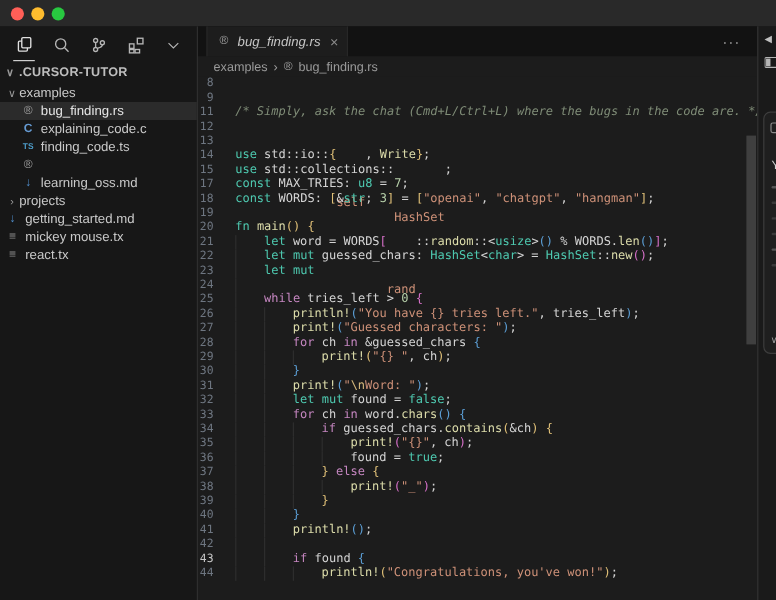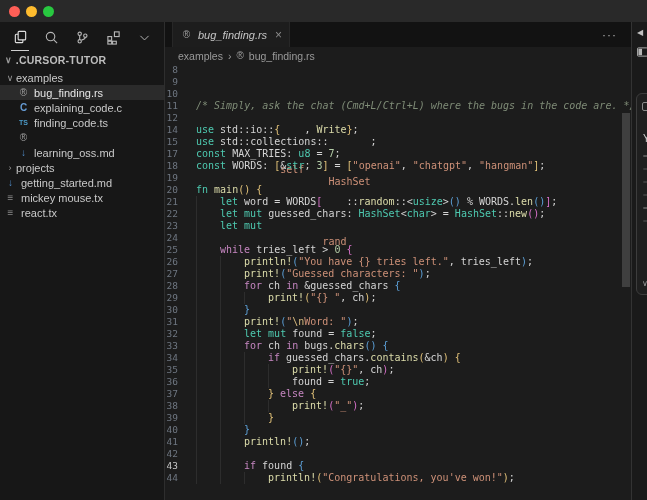--- a/index.html
+++ b/index.html
@@ -171,42 +171,42 @@
   </div>
   <div class="breadcrumb">
     <span>examples</span>
     <span>›</span>
     <span class="fic rust">®</span>
     <span>bug_finding.rs</span>
   </div>
   <div class="code">
       <div class="cl"><span class="ln">8</span></div>
       <div class="cl"><span class="ln">9</span></div>
-      <div class="cl"><span class="ln">10</span></div>
       <div class="cl"><span class="ln">11</span><span class="tk c">/* Simply, ask the chat (Cmd+L/Ctrl+L) where the bugs in the code are. */</span></div>
       <div class="cl"><span class="ln">12</span></div>
+      <div class="cl"><span class="ln">13</span></div>
       <div class="cl"><span class="ln">14</span><span class="tk k">use</span><span class="tk p"> std::io::</span><span class="tk b1">{</span><span class="tk o">self</span><span class="tk p">, </span><span class="tk fn">Write</span><span class="tk b1">}</span><span class="tk p">;</span></div>
       <div class="cl"><span class="ln">15</span><span class="tk k">use</span><span class="tk p"> std::collections::</span><span class="tk o">HashSet</span><span class="tk p">;</span></div>
       <div class="cl"><span class="ln">17</span><span class="tk k">const</span><span class="tk p"> MAX_TRIES: </span><span class="tk ty">u8</span><span class="tk p"> = </span><span class="tk n">7</span><span class="tk p">;</span></div>
       <div class="cl"><span class="ln">18</span><span class="tk k">const</span><span class="tk p"> WORDS: </span><span class="tk b1">[</span><span class="tk p">&amp;</span><span class="tk ty">str</span><span class="tk p">; </span><span class="tk n">3</span><span class="tk b1">]</span><span class="tk p"> = </span><span class="tk b1">[</span><span class="tk s">"openai"</span><span class="tk p">, </span><span class="tk s">"chatgpt"</span><span class="tk p">, </span><span class="tk s">"hangman"</span><span class="tk b1">]</span><span class="tk p">;</span></div>
       <div class="cl"><span class="ln">19</span></div>
       <div class="cl"><span class="ln">20</span><span class="tk k">fn</span><span class="tk p"> </span><span class="tk fn">main</span><span class="tk b1">()</span><span class="tk p"> </span><span class="tk b1">{</span></div>
       <div class="cl"><span class="ln">21</span><span class="guide"></span><span class="tk k">let</span><span class="tk p"> word = WORDS</span><span class="tk b2">[</span><span class="tk o">rand</span><span class="tk p">::</span><span class="tk fn">random</span><span class="tk p">::&lt;</span><span class="tk ty">usize</span><span class="tk p">&gt;</span><span class="tk b3">()</span><span class="tk p"> % WORDS.</span><span class="tk fn">len</span><span class="tk b3">()</span><span class="tk b2">]</span><span class="tk p">;</span></div>
       <div class="cl"><span class="ln">22</span><span class="guide"></span><span class="tk k">let</span><span class="tk p"> </span><span class="tk k">mut</span><span class="tk p"> guessed_chars: </span><span class="tk ty">HashSet</span><span class="tk p">&lt;</span><span class="tk ty">char</span><span class="tk p">&gt; = </span><span class="tk ty">HashSet</span><span class="tk p">::</span><span class="tk fn">new</span><span class="tk b2">()</span><span class="tk p">;</span></div>
       <div class="cl"><span class="ln">23</span><span class="guide"></span><span class="tk k">let</span><span class="tk p"> </span><span class="tk k">mut</span></div>
       <div class="cl"><span class="ln">24</span><span class="guide"></span></div>
       <div class="cl"><span class="ln">25</span><span class="guide"></span><span class="tk f">while</span><span class="tk p"> tries_left &gt; </span><span class="tk n">0</span><span class="tk p"> </span><span class="tk b2">{</span></div>
       <div class="cl"><span class="ln">26</span><span class="guide"></span><span class="guide"></span><span class="tk fn">println!</span><span class="tk b3">(</span><span class="tk s">"You have {} tries left."</span><span class="tk p">, tries_left</span><span class="tk b3">)</span><span class="tk p">;</span></div>
       <div class="cl"><span class="ln">27</span><span class="guide"></span><span class="guide"></span><span class="tk fn">print!</span><span class="tk b3">(</span><span class="tk s">"Guessed characters: "</span><span class="tk b3">)</span><span class="tk p">;</span></div>
       <div class="cl"><span class="ln">28</span><span class="guide"></span><span class="guide"></span><span class="tk f">for</span><span class="tk p"> ch </span><span class="tk f">in</span><span class="tk p"> &amp;guessed_chars </span><span class="tk b3">{</span></div>
       <div class="cl"><span class="ln">29</span><span class="guide"></span><span class="guide"></span><span class="guide"></span><span class="tk fn">print!</span><span class="tk b1">(</span><span class="tk s">"{} "</span><span class="tk p">, ch</span><span class="tk b1">)</span><span class="tk p">;</span></div>
       <div class="cl"><span class="ln">30</span><span class="guide"></span><span class="guide"></span><span class="tk b3">}</span></div>
       <div class="cl"><span class="ln">31</span><span class="guide"></span><span class="guide"></span><span class="tk fn">print!</span><span class="tk b3">(</span><span class="tk s">"</span><span class="tk esc">\n</span><span class="tk s">Word: "</span><span class="tk b3">)</span><span class="tk p">;</span></div>
       <div class="cl"><span class="ln">32</span><span class="guide"></span><span class="guide"></span><span class="tk k">let</span><span class="tk p"> </span><span class="tk k">mut</span><span class="tk p"> found = </span><span class="tk k">false</span><span class="tk p">;</span></div>
-      <div class="cl"><span class="ln">33</span><span class="guide"></span><span class="guide"></span><span class="tk f">for</span><span class="tk p"> ch </span><span class="tk f">in</span><span class="tk p"> bugs.</span><span class="tk fn">chars</span><span class="tk b3">()</span><span class="tk p"> </span><span class="tk b3">{</span></div>
+      <div class="cl"><span class="ln">33</span><span class="guide"></span><span class="guide"></span><span class="tk f">for</span><span class="tk p"> ch </span><span class="tk f">in</span><span class="tk p"> word.</span><span class="tk fn">chars</span><span class="tk b3">()</span><span class="tk p"> </span><span class="tk b3">{</span></div>
       <div class="cl"><span class="ln">34</span><span class="guide"></span><span class="guide"></span><span class="guide"></span><span class="tk f">if</span><span class="tk p"> guessed_chars.</span><span class="tk fn">contains</span><span class="tk b1">(</span><span class="tk p">&amp;ch</span><span class="tk b1">)</span><span class="tk p"> </span><span class="tk b1">{</span></div>
       <div class="cl"><span class="ln">35</span><span class="guide"></span><span class="guide"></span><span class="guide"></span><span class="guide"></span><span class="tk fn">print!</span><span class="tk b2">(</span><span class="tk s">"{}"</span><span class="tk p">, ch</span><span class="tk b2">)</span><span class="tk p">;</span></div>
       <div class="cl"><span class="ln">36</span><span class="guide"></span><span class="guide"></span><span class="guide"></span><span class="guide"></span><span class="tk p">found = </span><span class="tk k">true</span><span class="tk p">;</span></div>
       <div class="cl"><span class="ln">37</span><span class="guide"></span><span class="guide"></span><span class="guide"></span><span class="tk b1">}</span><span class="tk p"> </span><span class="tk f">else</span><span class="tk p"> </span><span class="tk b1">{</span></div>
       <div class="cl"><span class="ln">38</span><span class="guide"></span><span class="guide"></span><span class="guide"></span><span class="guide"></span><span class="tk fn">print!</span><span class="tk b2">(</span><span class="tk s">"_"</span><span class="tk b2">)</span><span class="tk p">;</span></div>
       <div class="cl"><span class="ln">39</span><span class="guide"></span><span class="guide"></span><span class="guide"></span><span class="tk b1">}</span></div>
       <div class="cl"><span class="ln">40</span><span class="guide"></span><span class="guide"></span><span class="tk b3">}</span></div>
       <div class="cl"><span class="ln">41</span><span class="guide"></span><span class="guide"></span><span class="tk fn">println!</span><span class="tk b3">()</span><span class="tk p">;</span></div>
       <div class="cl"><span class="ln">42</span><span class="guide"></span><span class="guide"></span></div>
       <div class="cl active"><span class="ln">43</span><span class="guide"></span><span class="guide"></span><span class="tk f">if</span><span class="tk p"> found </span><span class="tk b3">{</span></div>

